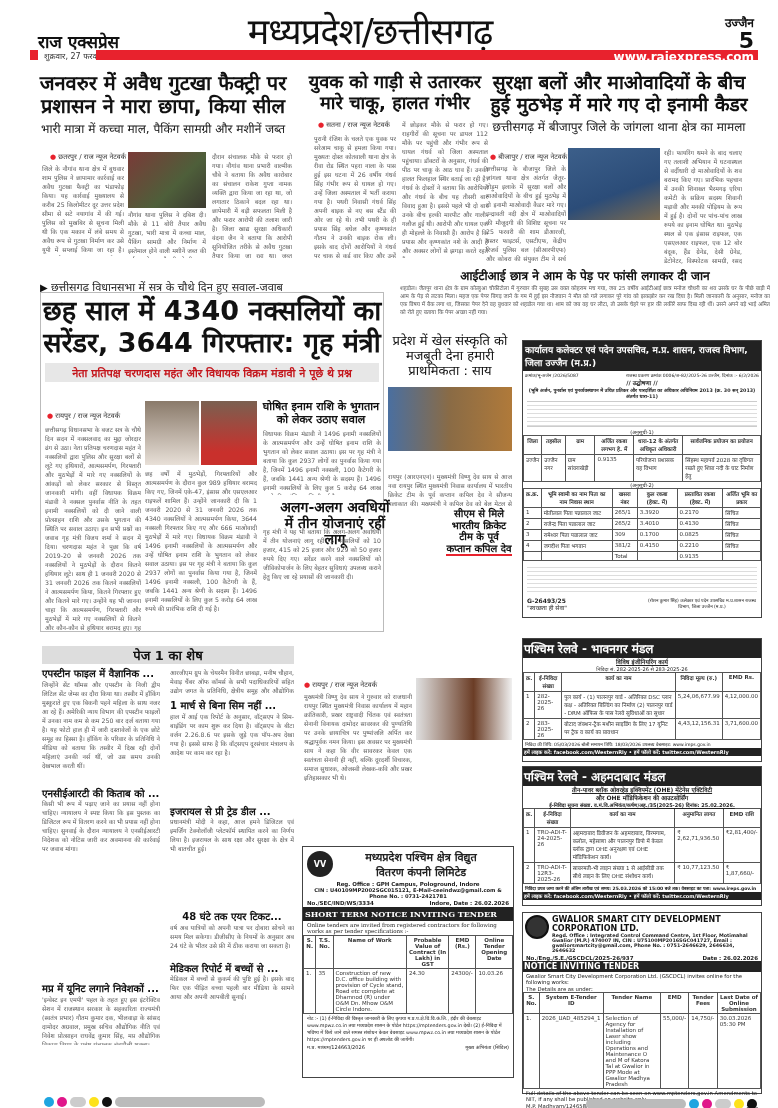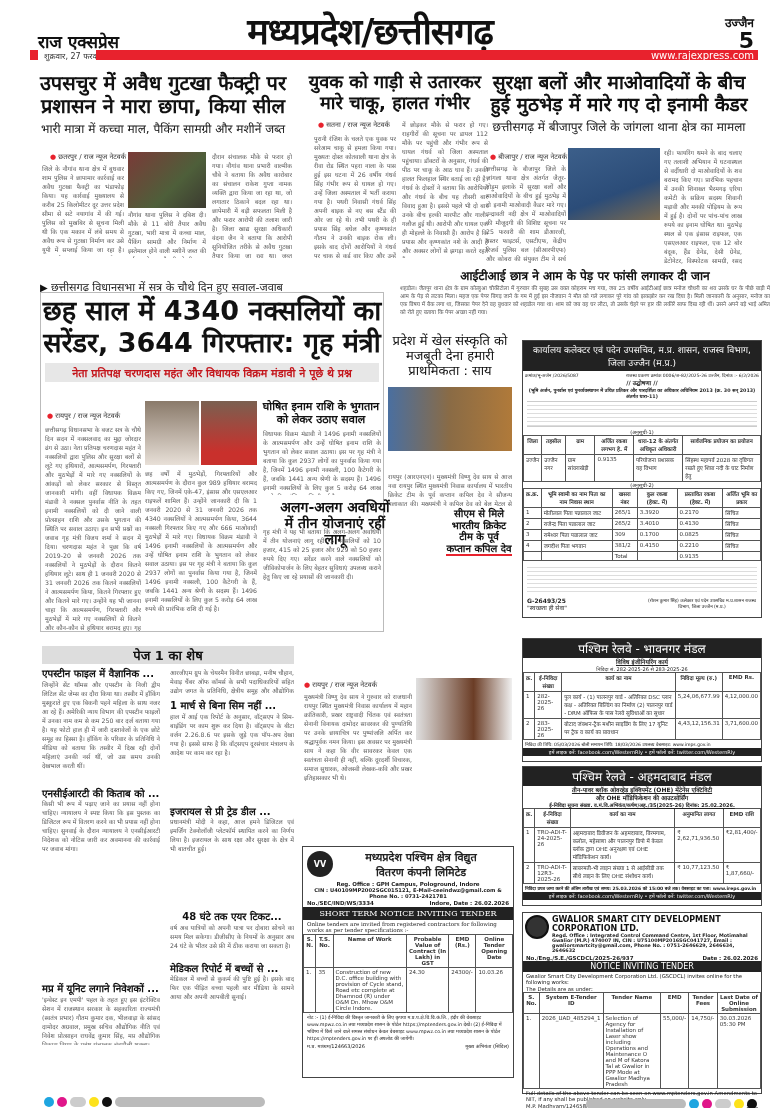--- a/index.html
+++ b/index.html
@@ -1,55 +1,55 @@
 <!DOCTYPE html>
 <html><head>
 <meta charset="utf-8">
 <style>
 *{box-sizing:border-box;margin:0;padding:0}
 body{width:778px;height:1108px;background:#fff;font-family:"DejaVu Sans",sans-serif;color:#222;position:relative;overflow:hidden}
 .abs{position:absolute}
 .masthead{left:0;top:0;width:778px;height:66px}
 .brand{left:38px;top:30px;font-size:17px;font-weight:bold;color:#111;font-family:"DejaVu Serif",serif}
-.section-title{left:160px;top:6px;width:420px;text-align:center;font-size:36px;font-weight:bold;color:#111;font-family:"DejaVu Sans",sans-serif;letter-spacing:-1px}
+.section-title{left:160px;top:6px;width:420px;text-align:center;font-size:36px;font-weight:normal;color:#111;font-family:"DejaVu Sans",sans-serif;letter-spacing:-1px}
 .city{right:24px;top:14px;font-size:12px;font-weight:bold;color:#111}
 .pageno{right:24px;top:28px;font-size:22px;font-weight:bold;color:#111}
 .redbar{left:96px;top:50px;width:662px;height:10px;background:#e8222d}
 .redtab{left:30px;top:50px;width:8px;height:10px;background:#e8222d}
 .date{left:44px;top:50px;font-size:8px;color:#333}
-.url{right:24px;top:50px;font-size:10px;color:#fff;font-weight:normal}
+.url{right:24px;top:50px;font-size:12px;color:#fff;font-weight:bold}
 .hl{font-weight:bold;color:#111;line-height:1.15;text-align:center}
 .sub{color:#222;text-align:center}
 .byline{font-size:7px;color:#333}
 .byline:before{content:"● ";color:#e8222d}
 .body{font-size:6.2px;line-height:9px;color:#555;text-align:justify}
 .photo{background:#6a5a50}
 .ad{border:1px solid #444;background:#fff}
-.adhead{background:#222;color:#fff;text-align:center;font-weight:normal}
+.adhead{background:#222;color:#fff;text-align:left;font-weight:bold}
 table{border-collapse:collapse;width:100%}
 td,th{border:1px solid #555;font-size:5.5px;padding:1px 2px;vertical-align:top;color:#333}
 th{font-weight:bold}
 .dot{display:inline-block;width:10px;height:10px;border-radius:50%;margin-right:3px}
 </style>
 </head>
 <body>
 
 <div class="abs masthead">
   <div class="abs brand">राज एक्सप्रेस</div>
   <div class="abs section-title">मध्यप्रदेश/छत्तीसगढ़</div>
   <div class="abs city">उज्जैन</div>
   <div class="abs pageno">5</div>
   <div class="abs redtab"></div>
   <div class="abs date">शुक्रवार, 27 फरवरी, 2026</div>
   <div class="abs redbar"></div>
   <div class="abs url">www.rajexpress.com</div>
 </div>
 
 <div class="abs" style="left:28px;top:72px;width:270px;height:190px">
-  <div class="hl" style="font-size:20px">उपसचुर में अवैध गुटखा फैक्ट्री पर प्रशासन ने मारा छापा, किया सील</div>
+  <div class="hl" style="font-size:20px">जनवरुर में अवैध गुटखा फैक्ट्री पर प्रशासन ने मारा छापा, किया सील</div>
   <div class="sub" style="font-size:12px;margin-top:2px">भारी मात्रा में कच्चा माल, पैकिंग सामग्री और मशीनें जब्त</div>
   <div class="abs byline" style="left:22px;top:80px">छतरपुर / राज न्यूज नेटवर्क</div>
   <div class="abs body" style="left:14px;top:92px;width:82px;height:92px;overflow:hidden">जिले के नौगांव थाना क्षेत्र में बुधवार शाम पुलिस ने छापामार कार्रवाई कर अवैध गुटखा फैक्ट्री का भंडाफोड़ किया। यह कार्रवाई मुख्यालय से करीब 25 किलोमीटर दूर उत्तर प्रदेश सीमा से सटे नयागांव में की गई। पुलिस को मुखबिर से सूचना मिली थी कि एक मकान में लंबे समय से अवैध रूप से गुटखा निर्माण कर उसे यूपी में सप्लाई किया जा रहा है। सूचना के आधार पर शाम करीब 6 बजे</div>
   <div class="abs photo" style="left:100px;top:80px;width:78px;height:56px;background:linear-gradient(135deg,#7a3a38,#4e5f3a 60%,#3b3a30)"></div>
   <div class="abs body" style="left:100px;top:138px;width:78px;height:48px;overflow:hidden">नौगांव थाना पुलिस ने दबिश दी। मौके से 11 बोरी तैयार अवैध गुटखा, भारी मात्रा में कच्चा माल, पैकिंग सामग्री और निर्माण में इस्तेमाल होने वाली मशीनें जब्त की गईं। इसके बाद फैक्ट्री को सील कर दिया गया। हालांकि कार्रवाई के</div>
   <div class="abs body" style="left:184px;top:80px;width:80px;height:106px;overflow:hidden">दौरान संचालक मौके से फरार हो गया। नौगांव थाना प्रभारी वाल्मीक चौबे ने बताया कि अवैध कारोबार का संचालन राकेश गुप्ता नामक व्यक्ति द्वारा किया जा रहा था, जो लगातार ठिकाने बदल रहा था। छापेमारी में बड़ी सफलता मिली है और फरार आरोपी की तलाश जारी है। जिला खाद्य सुरक्षा अधिकारी वंदना जैन ने बताया कि आरोपी सुनियोजित तरीके से अवैध गुटखा तैयार किया जा रहा था। जब्त सामग्री को जांच के लिए भेजा गया है।</div>
 </div>
 
 <div class="abs" style="left:300px;top:72px;width:190px;height:190px">
   <div class="hl" style="font-size:18px">युवक को गाड़ी से उतारकर मारे चाकू, हालत गंभीर</div>

